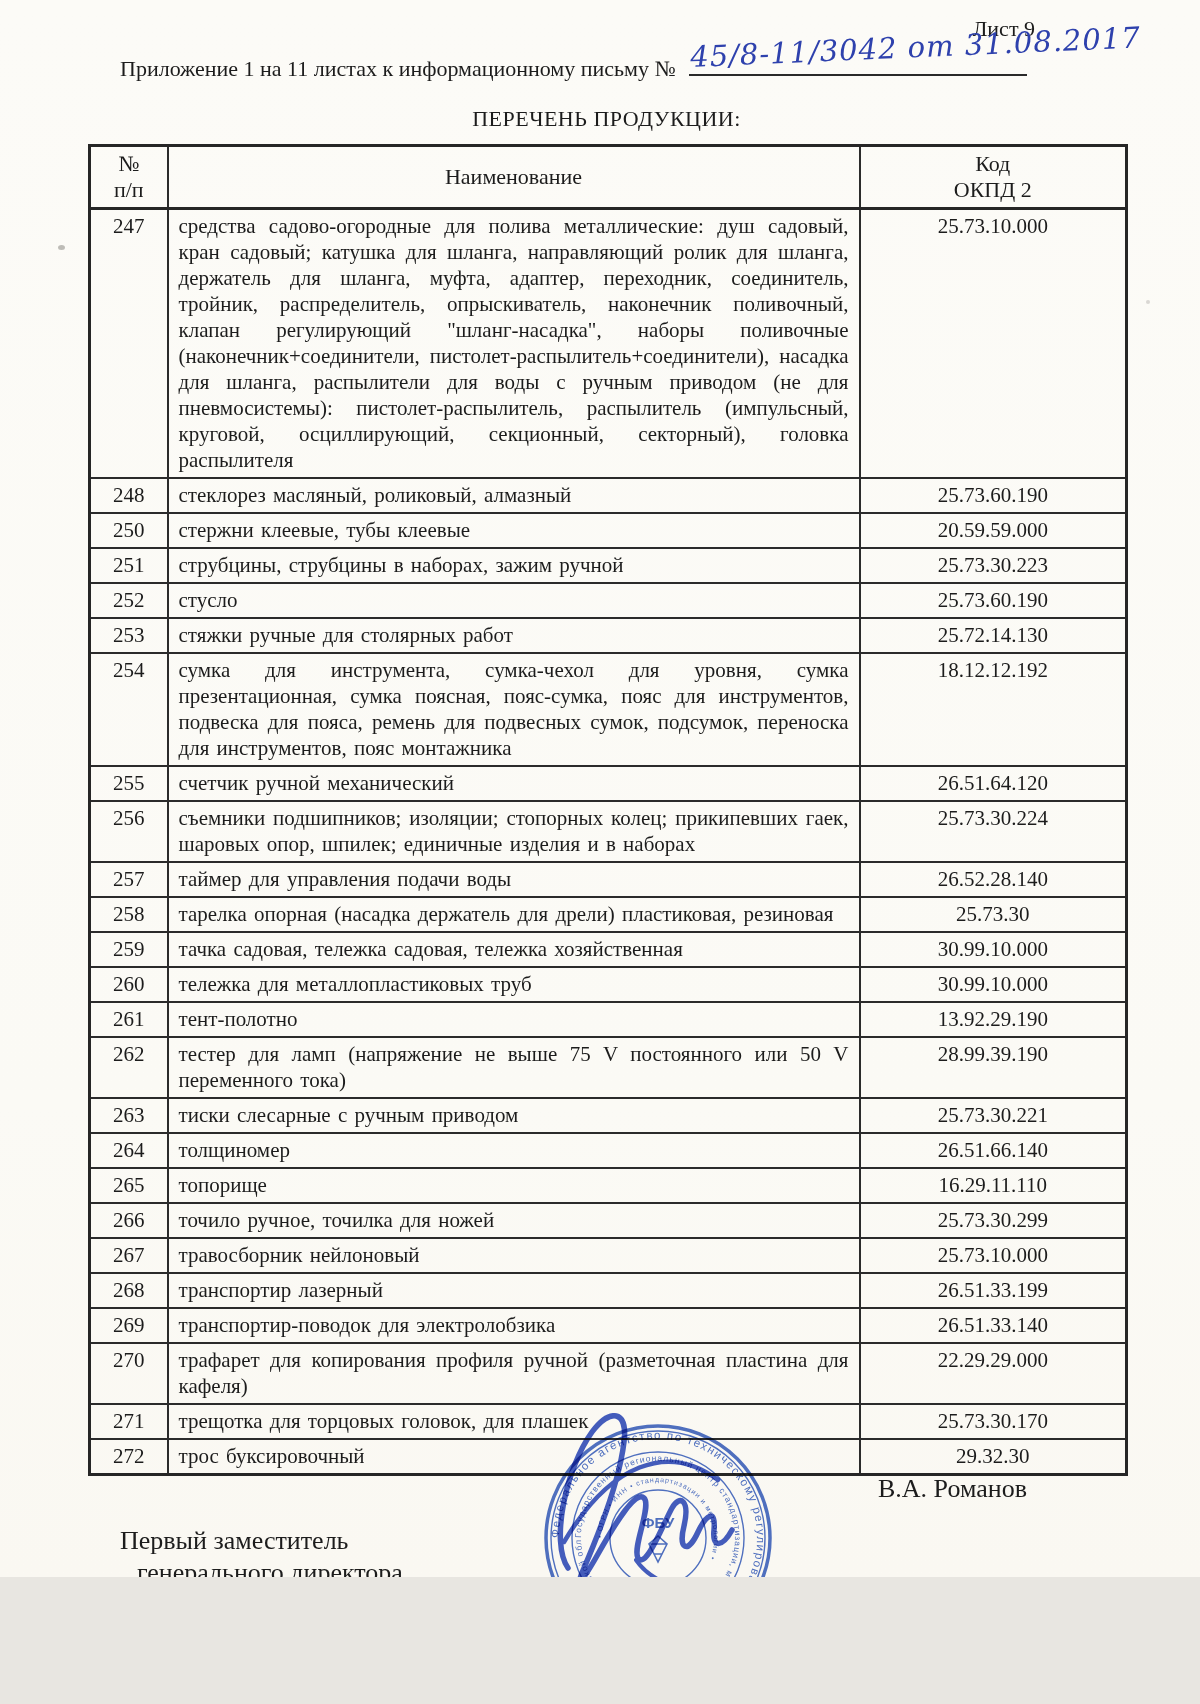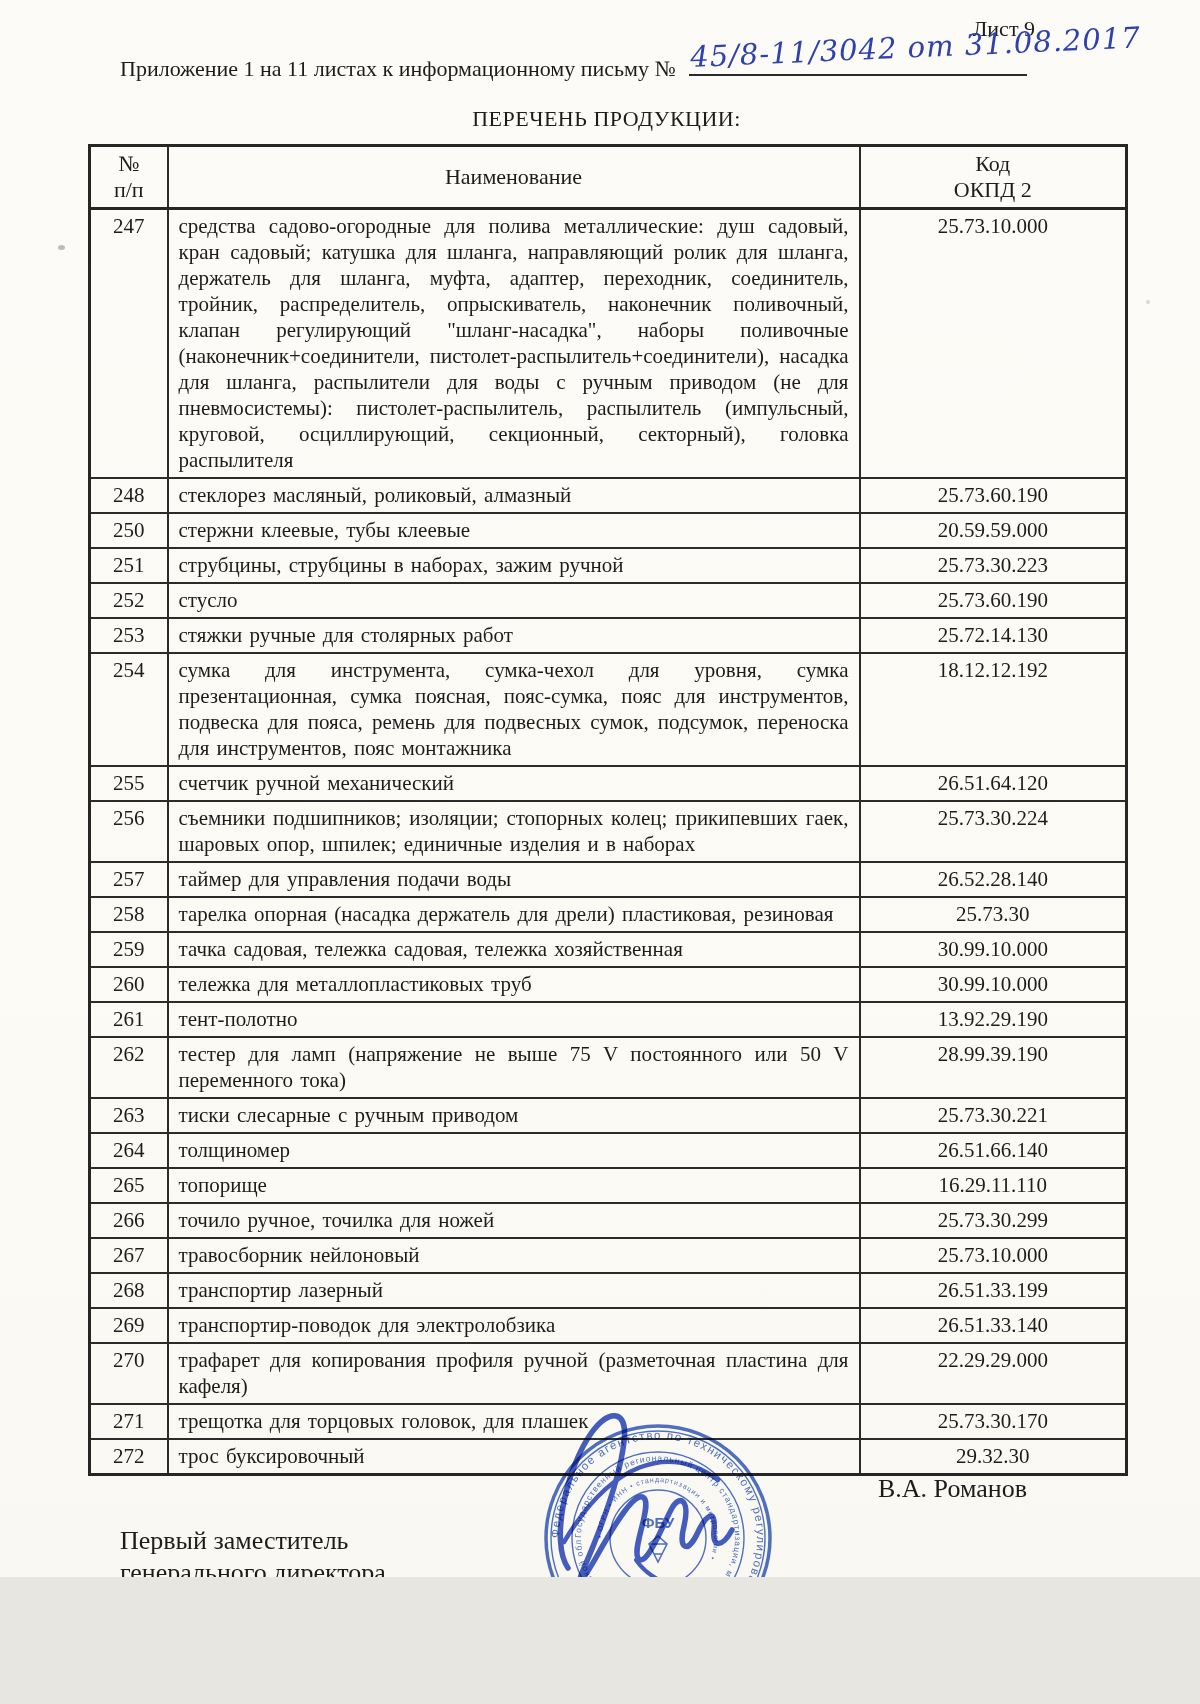--- a/index.html
+++ b/index.html
@@ -36,21 +36,21 @@
     font-weight:normal;text-align:center;vertical-align:middle;
     height:56px;padding:2px 4px;border-bottom:3px solid #262626;font-size:22px;
   }
   table.products td{vertical-align:top;padding:3px 10px 4px 10px;}
   td.col-num{text-align:center;padding:3px 2px;}
   td.col-name{text-align:justify;text-align-last:left;word-spacing:2px;}
   td.col-code{text-align:center;padding:3px 4px;}
 
   .footer-line{position:absolute;font-size:26px;line-height:28px;}
   .f-signer1{left:120px;top:1527px;}
-  .f-signer2{left:120px;top:1559px;}
+  .f-signer2{left:137px;top:1559px;}
   .f-name{left:878px;top:1475px;text-align:right;}
   .f-executor{left:120px;top:1611px;font-size:18px;}
 
   .stamp-svg{position:absolute;left:528px;top:1408px;mix-blend-mode:multiply;opacity:.92;pointer-events:none;}
   .signature-svg{position:absolute;left:540px;top:1372px;mix-blend-mode:multiply;opacity:.95;pointer-events:none;}
   .stamp-text{font-family:"Liberation Sans","DejaVu Sans",sans-serif;}
 
   .scan-strip{
     position:absolute;left:0;right:0;top:1689px;height:15px;
     background:linear-gradient(180deg,#b8b6b1 0%,#55534f 35%,#242320 70%,#1b1a18 100%);

